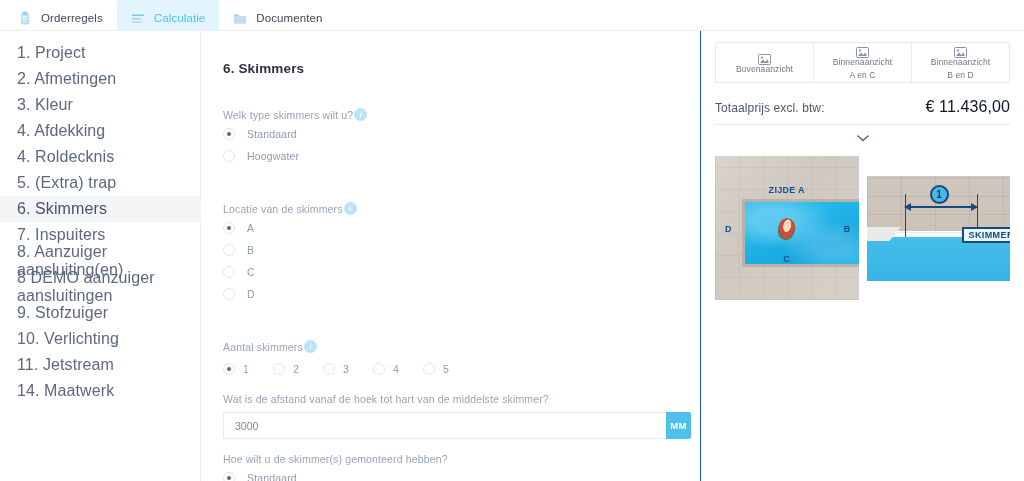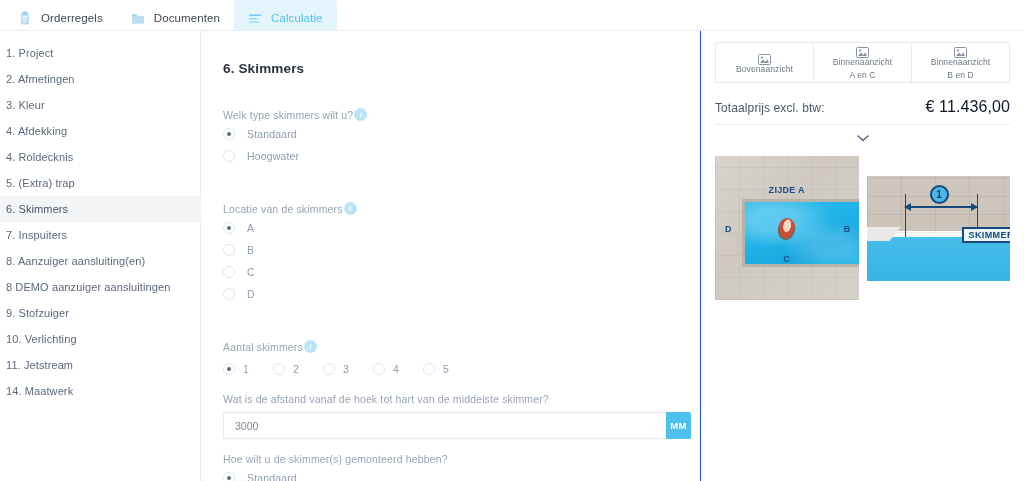--- a/index.html
+++ b/index.html
@@ -36,22 +36,22 @@
   
   .sidebar {
     width: 201px; min-width: 201px;
     background: #ffffff;
     border-right: 1px solid #e6eaef;
     padding-top: 9px;
     position: relative;
   }
   .side-item {
     height: 26px; display: flex; align-items: center;
-    padding-left: 6px;
-    font-size: 11px; color: #5c6880;
+    padding-left: 17px;
+    font-size: 16px; color: #5c6880;
     letter-spacing: .1px; cursor: pointer;
     position: relative; margin-bottom: 0;
   }
   .side-item.active { background: #f4f5f7; color: #49536b; font-weight: 400; }
   .side-item.active:after {
     content: ""; position: absolute; right: -9px; top: 0;
     width: 0; height: 0;
     border-top: 13px solid transparent;
     border-bottom: 13px solid transparent;
     border-left: 9px solid #f4f5f7;
@@ -225,38 +225,38 @@
         <svg viewBox="0 0 14 15" width="14" height="15">
             <rect x="3" y="1.5" width="8" height="12" rx="1.4" fill="#b9dff2"></rect>
             <rect x="5" y="0.5" width="4" height="2.4" rx="0.7" fill="#8fcbe8"></rect>
             <rect x="4.6" y="5" width="4.8" height="1" fill="#fff"></rect>
             <rect x="4.6" y="7.3" width="4.8" height="1" fill="#fff"></rect>
             <rect x="4.6" y="9.6" width="3.2" height="1" fill="#fff"></rect>
           </svg>
       </span>
       <span>Orderregels</span>
     </div>
-    <div class="topnav-tab">
-      <span class="nav-ico">
-        <svg viewBox="0 0 14 15" width="14" height="15">
-            <path d="M1 3.6h4.4l1.2 1.5H13v6.6a1 1 0 0 1-1 1H2a1 1 0 0 1-1-1z" fill="#bfdff0"></path>
-            <path d="M1 3.6h4.4l1.2 1.5H1z" fill="#a6d2e9"></path>
-          </svg>
-      </span>
-      <span>Documenten</span>
-    </div>
     <div class="topnav-tab active">
       <span class="nav-ico">
         <svg viewBox="0 0 14 15" width="14" height="15">
             <rect x="1" y="3.5" width="12" height="1.6" rx=".8" fill="#6fcbed"></rect>
             <rect x="1" y="6.9" width="8.5" height="1.6" rx=".8" fill="#8ed7f2"></rect>
             <rect x="1" y="10.3" width="10.5" height="1.6" rx=".8" fill="#a9e1f5"></rect>
           </svg>
       </span>
       <span>Calculatie</span>
+    </div>
+    <div class="topnav-tab">
+      <span class="nav-ico">
+        <svg viewBox="0 0 14 15" width="14" height="15">
+            <path d="M1 3.6h4.4l1.2 1.5H13v6.6a1 1 0 0 1-1 1H2a1 1 0 0 1-1-1z" fill="#bfdff0"></path>
+            <path d="M1 3.6h4.4l1.2 1.5H1z" fill="#a6d2e9"></path>
+          </svg>
+      </span>
+      <span>Documenten</span>
     </div>
   </div>
 
   <div class="body">
 
     <div class="sidebar">
       <div class="side-item">
           <span>1. Project</span>
         </div>
       <div class="side-item">

